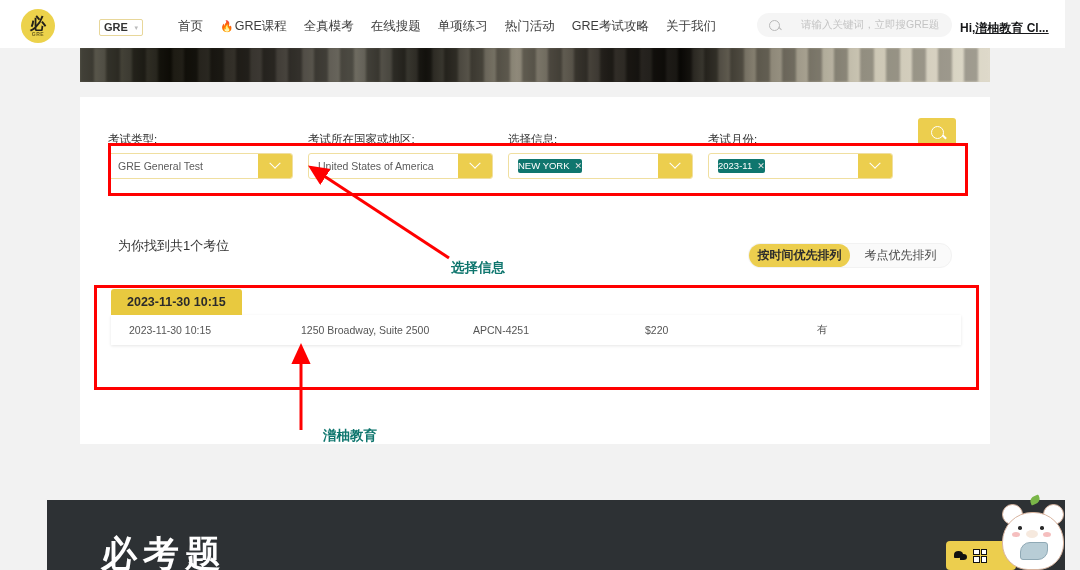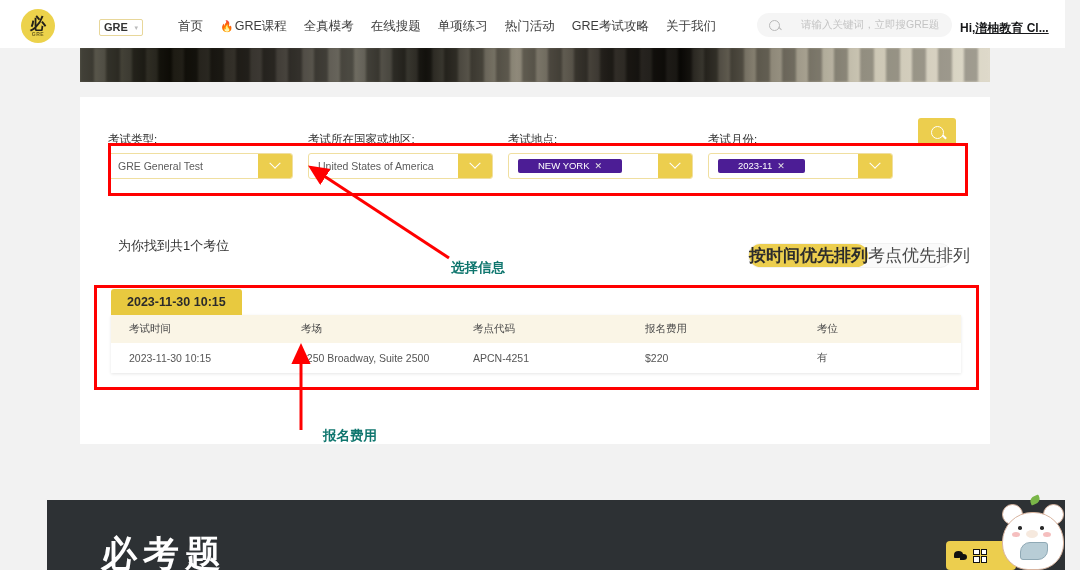--- a/index.html
+++ b/index.html
@@ -48,35 +48,35 @@
   
   .filters{position:absolute;left:28px;top:35px;width:860px;height:48px;}
   .fgroup{position:absolute;top:0;}
   .flabel{font-size:11.5px;color:#333;margin-bottom:6px;white-space:nowrap;}
   .fctrl{display:flex;height:26px;border:1px solid #f0dfa0;border-radius:3px;overflow:hidden;background:#fff;box-sizing:border-box;}
   .finput{flex:1;display:flex;align-items:center;padding:0 9px;font-size:10.5px;color:#5b5b5b;
      white-space:nowrap;overflow:hidden;}
   .fbtn{width:34px;background:#ecce4e;display:flex;align-items:center;justify-content:center;flex:0 0 auto;}
   .chev{width:7px;height:7px;border-right:1.4px solid #fff;border-bottom:1.4px solid #fff;
      transform:rotate(45deg) translate(-2px,-2px);}
-  .tag{display:inline-flex;align-items:center;background:#4c1d95;color:#fff;border-radius:2px;
-     font-size:9.5px;padding:2px 20px;line-height:10px;white-space:nowrap;}
+  .tag{display:inline-flex;align-items:center;background:#0f766e;color:#fff;border-radius:2px;
+     font-size:9.5px;padding:2px 0;line-height:10px;white-space:nowrap;}
   .tag .x{margin-left:5px;font-size:9px;color:#e2e2e2;}
   .searchbtn{position:absolute;left:838px;top:21px;width:38px;height:28px;background:#ecce4e;
      border-radius:3px;display:flex;align-items:center;justify-content:center;}
   .searchbtn .mg{width:11px;height:11px;border:1.6px solid #fff;border-radius:50%;position:relative;}
   .searchbtn .mg:after{content:"";position:absolute;width:5px;height:1.6px;background:#fff;
      right:-4px;bottom:0;transform:rotate(45deg);}
 
   
   .rescount{position:absolute;left:38px;top:140px;font-size:13px;color:#333;}
   .sortwrap{position:absolute;left:668px;top:146px;width:202px;height:23px;border-radius:12px;
      background:#fafafa;border:1px solid #f2f2f2;display:flex;align-items:center;}
   .sortbtn{flex:1;height:23px;display:flex;align-items:center;justify-content:center;
-     font-size:17px;color:#4a4a4a;border-radius:12px;white-space:nowrap;}
+     font-size:12px;color:#4a4a4a;border-radius:12px;white-space:nowrap;}
   .sortbtn.active{background:#ecce4e;color:#2c2c2c;font-weight:bold;}
 
   
   .rblock{position:absolute;left:31px;top:192px;width:850px;}
   .datetab{display:inline-block;background:#e8c93f;color:#2b2b2b;font-size:12.5px;font-weight:bold;
      padding:6px 16px 6px 16px;border-radius:3px 3px 0 0;}
   .rtable{width:850px;background:#fff;box-shadow:0 1px 3px rgba(0,0,0,.10);}
   .rhead{display:flex;background:#faf5e6;height:28px;align-items:center;}
   .rrow{display:flex;background:#fff;height:30px;align-items:center;}
   .rcell{font-size:10.5px;color:#555;padding-left:18px;box-sizing:border-box;white-space:nowrap;}
@@ -196,21 +196,21 @@
         <div class="flabel">考试类型:</div>
         <div class="fctrl">
           <div class="finput">GRE General Test</div>
           <div class="fbtn">
               <span class="chev"></span>
             </div>
         </div>
       </div>
 
       <div class="fgroup" style="left:400px;width:185px;">
-        <div class="flabel">考试地点:</div>
+        <div class="flabel">选择信息:</div>
         <div class="fctrl">
           <div class="finput">
             <span class="tag">
                 <span>NEW YORK</span>
                 <span class="x">✕</span>
               </span>
           </div>
           <div class="fbtn">
               <span class="chev"></span>
             </div>
@@ -240,27 +240,20 @@
     <div class="rescount">为你找到共1个考位</div>
 
     <div class="sortwrap">
       <div class="sortbtn active">按时间优先排列</div>
       <div class="sortbtn">考点优先排列</div>
     </div>
 
     <div class="rblock">
       <div class="datetab">2023-11-30 10:15</div>
       <div class="rtable">
-        <div class="rhead">
-          <div class="rcell c0">考试时间</div>
-          <div class="rcell c1">考场</div>
-          <div class="rcell c2">考点代码</div>
-          <div class="rcell c3">报名费用</div>
-          <div class="rcell c4">考位</div>
-        </div>
         <div class="rrow">
           <div class="rcell c0">2023-11-30 10:15</div>
           <div class="rcell c1">1250 Broadway, Suite 2500</div>
           <div class="rcell c2">APCN-4251</div>
           <div class="rcell c3">$220</div>
           <div class="rcell c4">有</div>
         </div>
       </div>
     </div>
 
@@ -303,15 +296,15 @@
     <defs>
       <marker id="ah" markerWidth="7" markerHeight="7" refX="3" refY="3.2" orient="auto">
         <path d="M0,0 L7,3.2 L0,6.4 Z" fill="#ff0000"></path>
       </marker>
     </defs>
     <line x1="449" y1="258" x2="318" y2="172" stroke="#ff0000" stroke-width="3" marker-end="url(#ah)"></line>
     <line x1="301" y1="430" x2="301" y2="355" stroke="#ff0000" stroke-width="3" marker-end="url(#ah)"></line>
   </svg>
 
   <div class="anntext ann-sel">选择信息</div>
-  <div class="anntext ann-res">报名费用</div>
+  <div class="anntext ann-res">潽柚教育</div>
 
 </div>
 
 </body></html>

